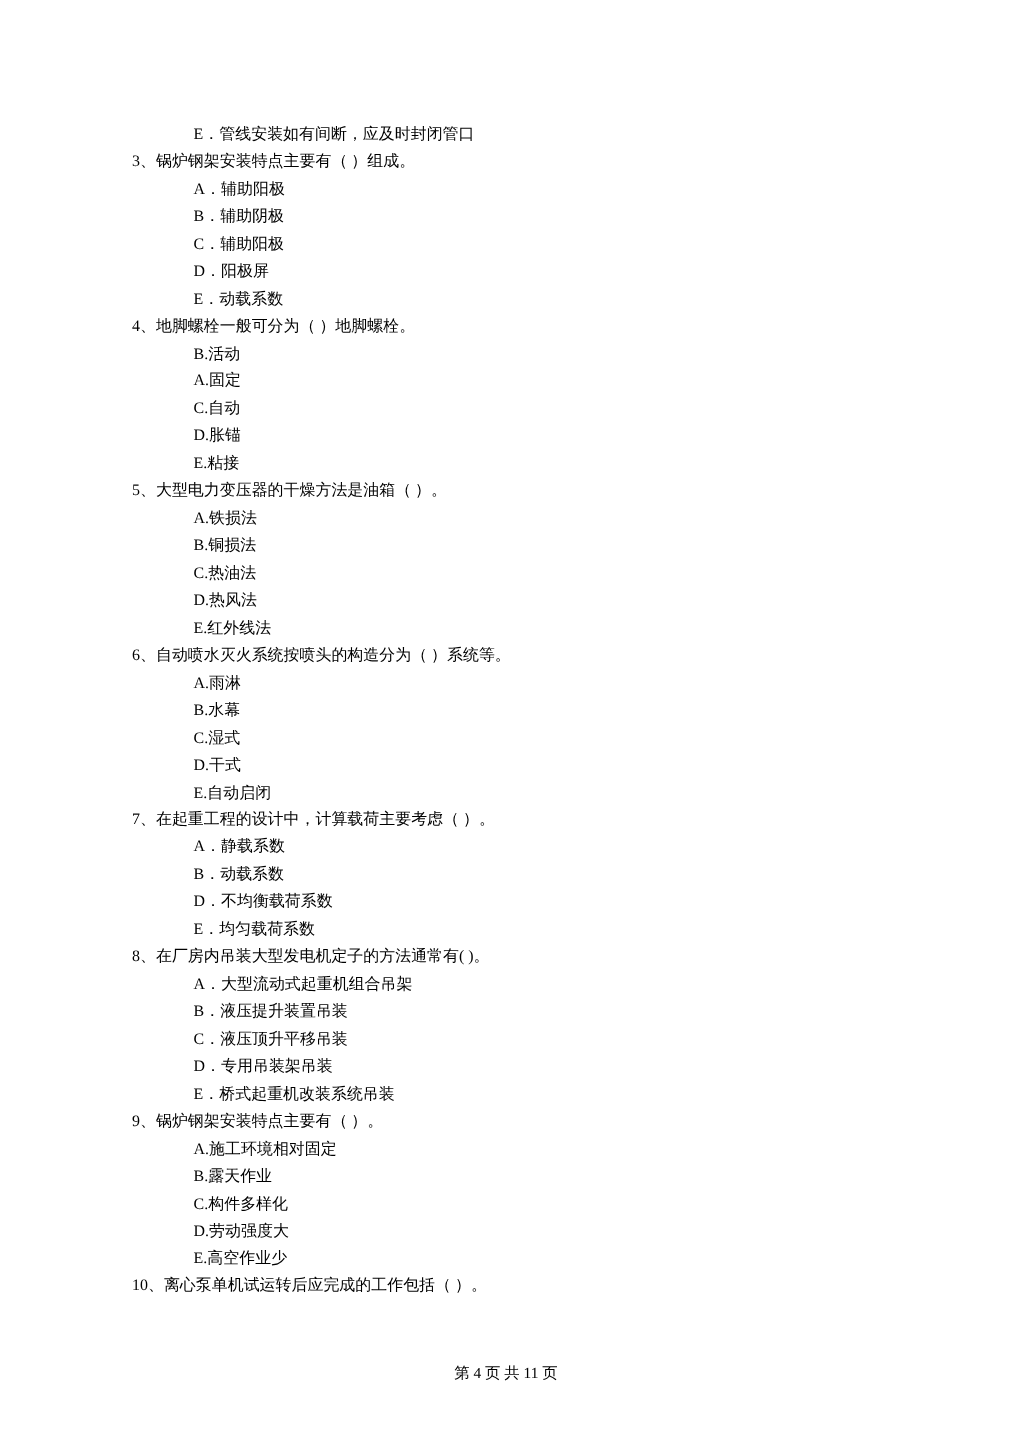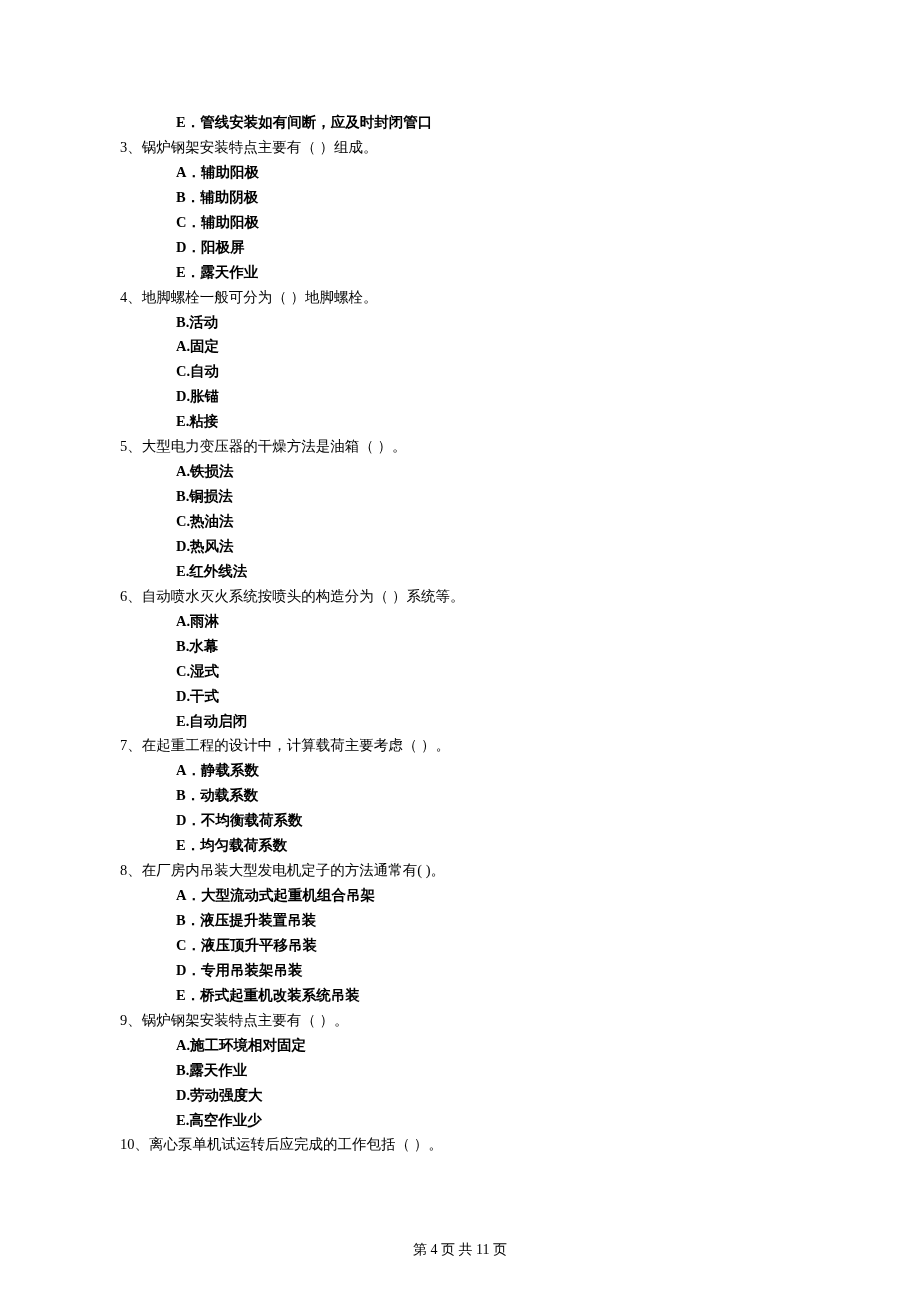--- a/index.html
+++ b/index.html
@@ -13,21 +13,20 @@
   }
   .page {
     width: 920px;
     min-height: 1302px;
     box-sizing: border-box;
     padding: 110px 120px 40px 120px;
     position: relative;
   }
   .opt-line {
     padding-left: 56px;
-    font-weight: bold;
   }
   .q-line {
     padding-left: 0;
   }
   .footer {
     position: absolute;
     bottom: 40px;
     left: 0;
     width: 100%;
     text-align: center;
@@ -40,21 +39,21 @@
 <div class="page">
 
   <div class="opt-line">E．管线安装如有间断，应及时封闭管口</div>
 
   <div id="questions-container">
       <div class="q-line"><span>3、</span><span>锅炉钢架安装特点主要有（    ）组成。</span></div>
       <div class="opt-line">A．辅助阳极</div>
       <div class="opt-line">B．辅助阴极</div>
       <div class="opt-line">C．辅助阳极</div>
       <div class="opt-line">D．阳极屏</div>
-      <div class="opt-line">E．露天作业</div>
+      <div class="opt-line">E．动载系数</div>
       <div class="q-line"><span>4、</span><span>地脚螺栓一般可分为（   ）地脚螺栓。</span></div>
       <div class="opt-line">B.活动</div>
       <div class="opt-line">A.固定</div>
       <div class="opt-line">C.自动</div>
       <div class="opt-line">D.胀锚</div>
       <div class="opt-line">E.粘接</div>
       <div class="q-line"><span>5、</span><span>大型电力变压器的干燥方法是油箱（   ）。</span></div>
       <div class="opt-line">A.铁损法</div>
       <div class="opt-line">B.铜损法</div>
       <div class="opt-line">C.热油法</div>
@@ -73,19 +72,20 @@
       <div class="opt-line">E．均匀载荷系数</div>
       <div class="q-line"><span>8、</span><span>在厂房内吊装大型发电机定子的方法通常有(    )。</span></div>
       <div class="opt-line">A．大型流动式起重机组合吊架</div>
       <div class="opt-line">B．液压提升装置吊装</div>
       <div class="opt-line">C．液压顶升平移吊装</div>
       <div class="opt-line">D．专用吊装架吊装</div>
       <div class="opt-line">E．桥式起重机改装系统吊装</div>
       <div class="q-line"><span>9、</span><span>锅炉钢架安装特点主要有（    ）。</span></div>
       <div class="opt-line">A.施工环境相对固定</div>
       <div class="opt-line">B.露天作业</div>
+      <div class="opt-line">C.构件多样化</div>
       <div class="opt-line">D.劳动强度大</div>
       <div class="opt-line">E.高空作业少</div>
       <div class="q-line"><span>10、</span><span>离心泵单机试运转后应完成的工作包括（    ）。</span></div>
     </div>
 
   <div class="footer">第 4 页 共 11 页</div>
 </div>
 
 </body></html>

